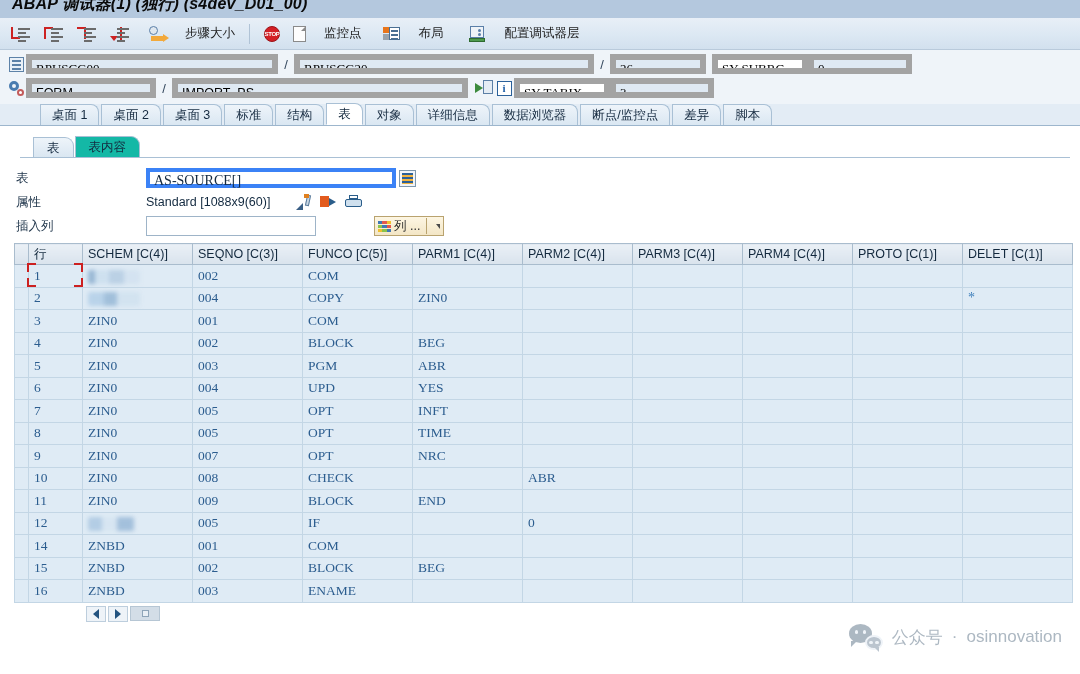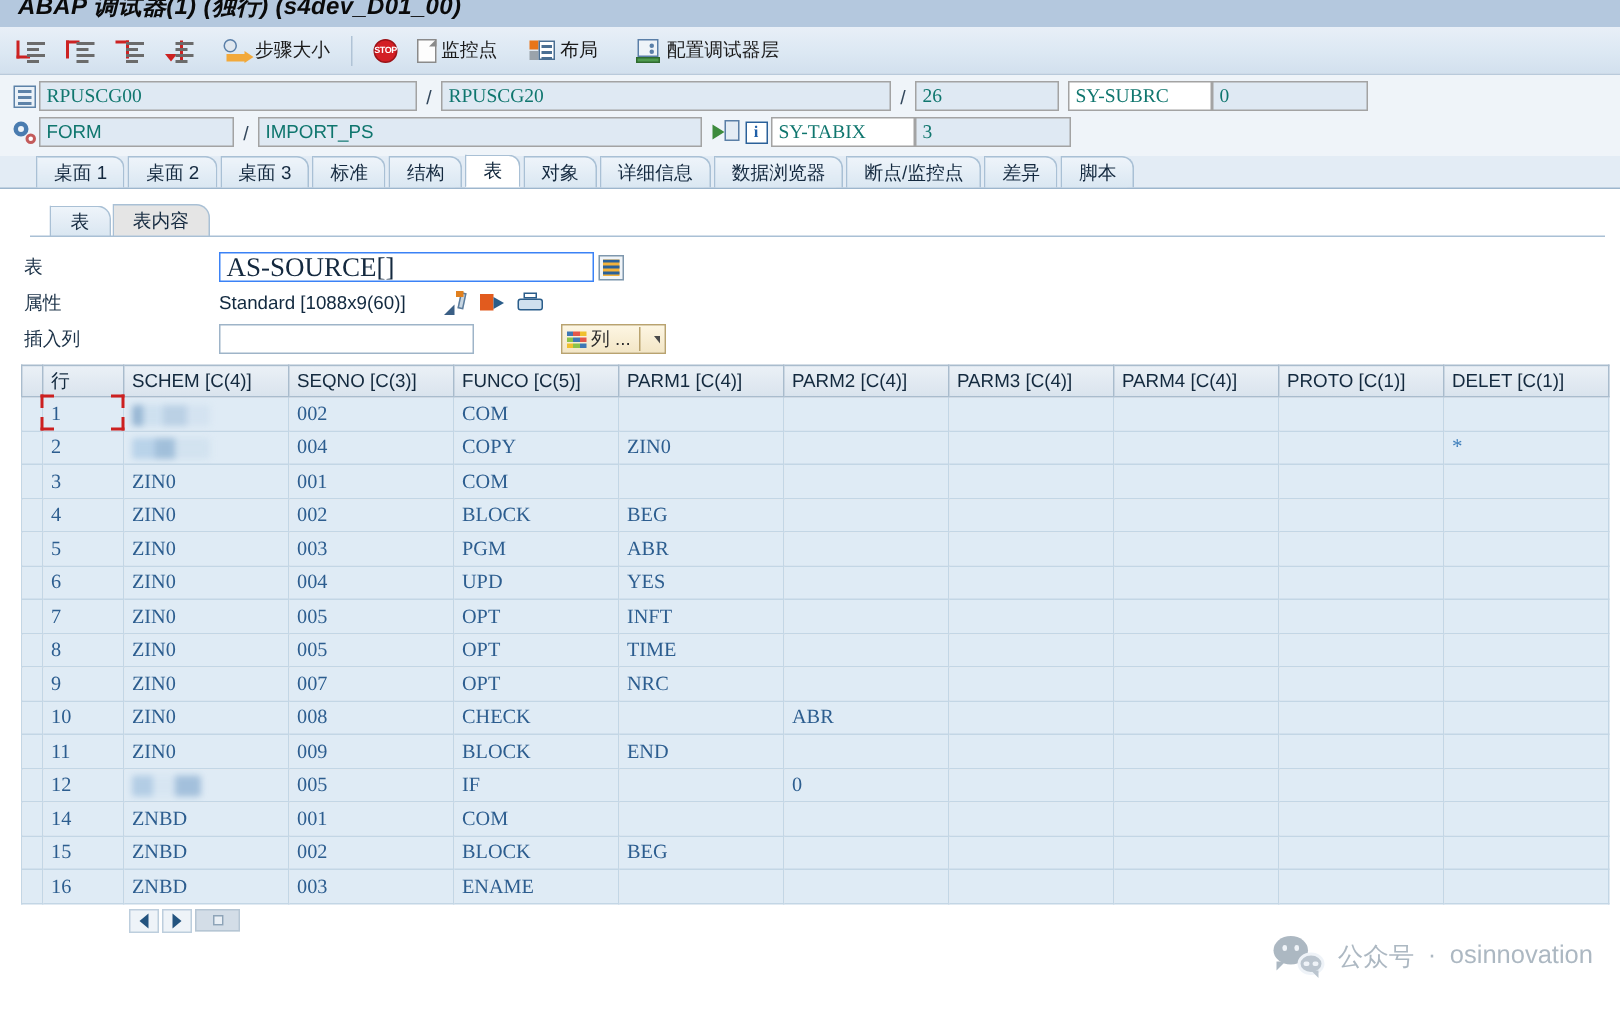--- a/index.html
+++ b/index.html
@@ -35,21 +35,21 @@
   .toolbar {
     height: 32px;
     background: linear-gradient(to bottom, #e8eff7 0%, #dce8f3 55%, #d2e0ee 100%);
     border-bottom: 1px solid #b9cadb;
     display: flex;
     align-items: center;
     padding: 0 6px;
     gap: 3px;
   }
   .tbtn {
-    display: flex; align-items: center; gap: 3px;
+    display: flex; align-items: center; gap: 18px;
     height: 24px; padding: 0 4px;
     border: 1px solid transparent; border-radius: 2px;
     cursor: pointer; white-space: nowrap;
     color: #1a1a1a; font-size: 12.5px;
   }
   .tsep { width: 1px; height: 20px; background: #b0c3d6; margin: 0 6px; }
 
   
   .ico-step { width: 20px; height: 18px; position: relative; display:inline-block; }
   .ico-step .lines { position:absolute; right:1px; top:3px; width:12px; }
@@ -108,42 +108,42 @@
   .fields { background:#eff4f9; padding: 4px 6px 2px 6px; }
   .frow { display:flex; align-items:center; height:20px; margin-bottom:4px; gap:0; }
   .ficon { width:20px; height:18px; display:flex; align-items:center; justify-content:center; flex:0 0 20px; }
   .ico-prog { width:15px; height:15px; background:#eaf1f8; border:1px solid #5d82a8; position:relative; }
   .ico-prog i { position:absolute; left:2px; top:2px; right:2px; height:2px; background:#5d82a8; box-shadow:0 4px 0 #5d82a8, 0 8px 0 #5d82a8; }
   .ico-gear { width:15px; height:15px; position:relative; }
   .ico-gear .g1 { position:absolute; left:0; top:0; width:10px; height:10px; border-radius:50%; border:3px solid #4a7cb0; }
   .ico-gear .g2 { position:absolute; right:0; bottom:0; width:7px; height:7px; border-radius:50%; border:2px solid #c35b5b; background:#fff; }
 
   .inp {
-    height:20px; background:#dfe9f3; border:1px solid #a3a3a3;
+    height:20px; background:#dfe9f3; border:6px solid #a3a3a3;
     font-family:"Liberation Serif","DejaVu Serif",serif;
-    font-size:13px; color:#0f766e; padding:0 4px; line-height:18px;
+    font-size:13px; color:#000000; padding:0 4px; line-height:18px;
     white-space:nowrap; overflow:hidden;
   }
   .inp.white { background:#ffffff; }
   .inp.sans { font-family:"Liberation Sans",sans-serif; font-size:12.5px; }
   .slash { width:16px; text-align:center; color:#33475c; font-size:13px; flex:0 0 16px; }
 
   .ico-goto { width:18px; height:16px; position:relative; }
   .ico-goto .sq { position:absolute; right:0; top:0; width:10px; height:14px; background:#e4ecf4; border:1px solid #5b7fa6; }
   .ico-goto .ar { position:absolute; left:0; top:3px; width:0;height:0;
      border-top:5px solid transparent;border-bottom:5px solid transparent;border-left:8px solid #3d8b3d; }
   .ico-info {
     width:15px;height:15px;background:#ffffff;border:1px solid #2a6099;
     color:#1f5fa8;font-weight:bold;font-size:11px;display:flex;align-items:center;justify-content:center;
     font-family:"Liberation Serif",serif;
   }
 
   
   .tabstrip {
-    height:22px; background:#e3ecf5; padding-left:8px;
+    height:22px; background:#e3ecf5; padding-left:24px;
     display:flex; align-items:flex-end; border-bottom:1px solid #9db6cd;
   }
   .tab {
     height:21px; line-height:20px; padding:0 11px;
     background:linear-gradient(to bottom,#eef4fa,#dae7f2);
     border:1px solid #a9c0d5; border-bottom:none;
     margin-right:2px; font-size:12.5px; color:#14293f; cursor:pointer;
     white-space:nowrap;
     border-radius:0 8px 0 0;
     position:relative;
@@ -161,33 +161,33 @@
   .inner-tabstrip {
     padding:10px 0 0 20px; display:flex; align-items:flex-end; height:32px;
   }
   .itab {
     height:21px; line-height:20px; padding:0 13px;
     background:linear-gradient(to bottom,#eef4fa,#d9e6f1);
     border:1px solid #a9c0d5; border-bottom:none;
     margin-right:1px; font-size:12.5px; color:#14293f; cursor:pointer;
     border-radius:0 9px 0 0; white-space:nowrap;
   }
-  .itab.active { background:#e5e5e5; border-bottom:1px solid #fff; height:22px; }
+  .itab.active { background:#14b8a6; border-bottom:1px solid #fff; height:22px; }
   .itab.lead { padding:0; width:12px; border:none; background:none; }
   .inner-line { height:1px; background:#a9c0d5; margin:0 10px 0 20px; position:relative; top:-1px; }
 
   .form { padding: 8px 0 0 16px; }
   .formrow { display:flex; align-items:center; height:22px; margin-bottom:2px; }
   .flabel {
     width:130px; font-size:12.5px; color:#1b3147;
     font-family:"Liberation Sans",sans-serif;
   }
   .tbl-input {
-    width:250px; height:20px; background:#ffffff; border:1px solid #3b82f6;
-    font-family:"Liberation Serif","DejaVu Serif",serif; font-size:18px;
+    width:250px; height:20px; background:#ffffff; border:4px solid #3b82f6;
+    font-family:"Liberation Serif","DejaVu Serif",serif; font-size:14px;
     color:#14293f; padding:0 4px; line-height:18px;
   }
   .ico-tblbtn {
     width:17px;height:17px;margin-left:3px;background:#f0f4f8;border:1px solid #7e97ad;
     display:inline-block; position:relative;
   }
   .ico-tblbtn i{position:absolute;left:2px;top:2px;width:11px;height:11px;
     background:
       linear-gradient(#2a6099 2px, transparent 0) 0 0/100% 4px,
       #f2b23c;

